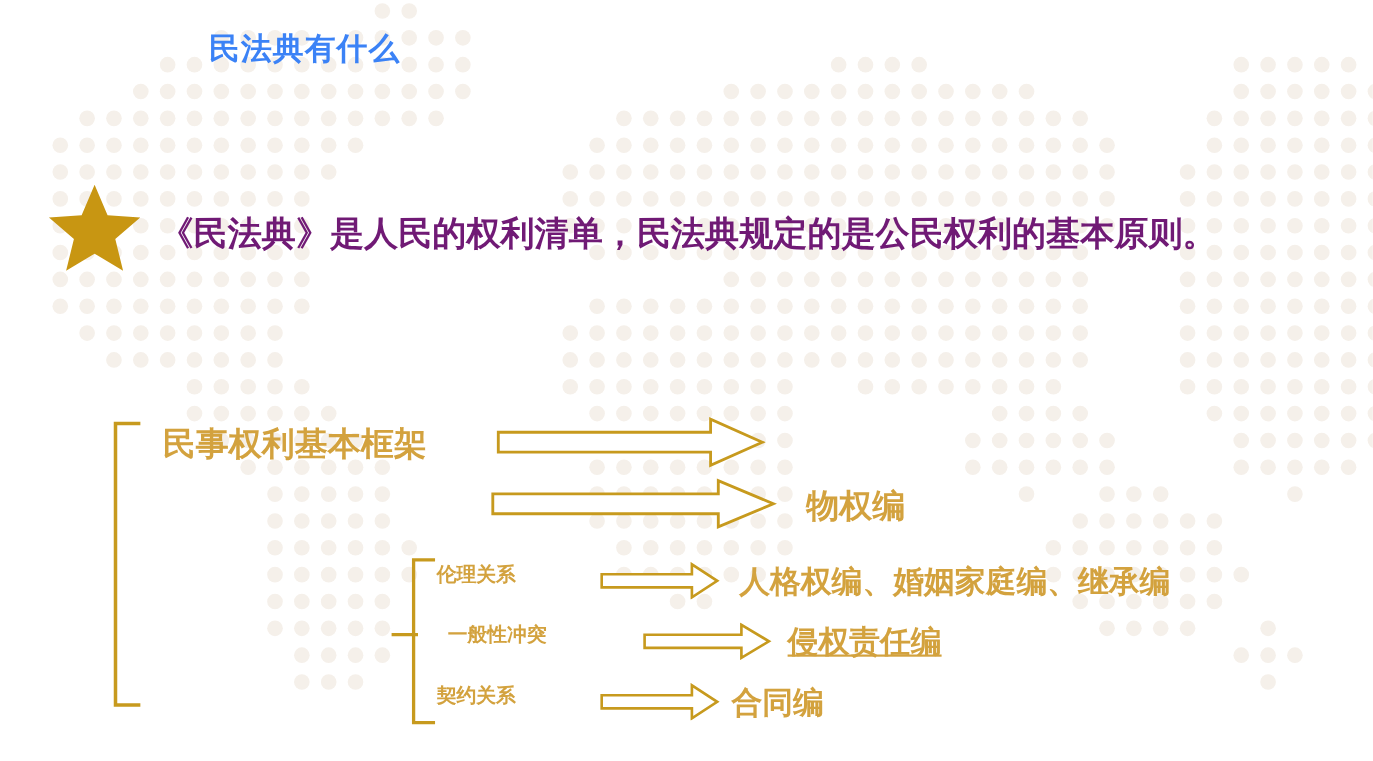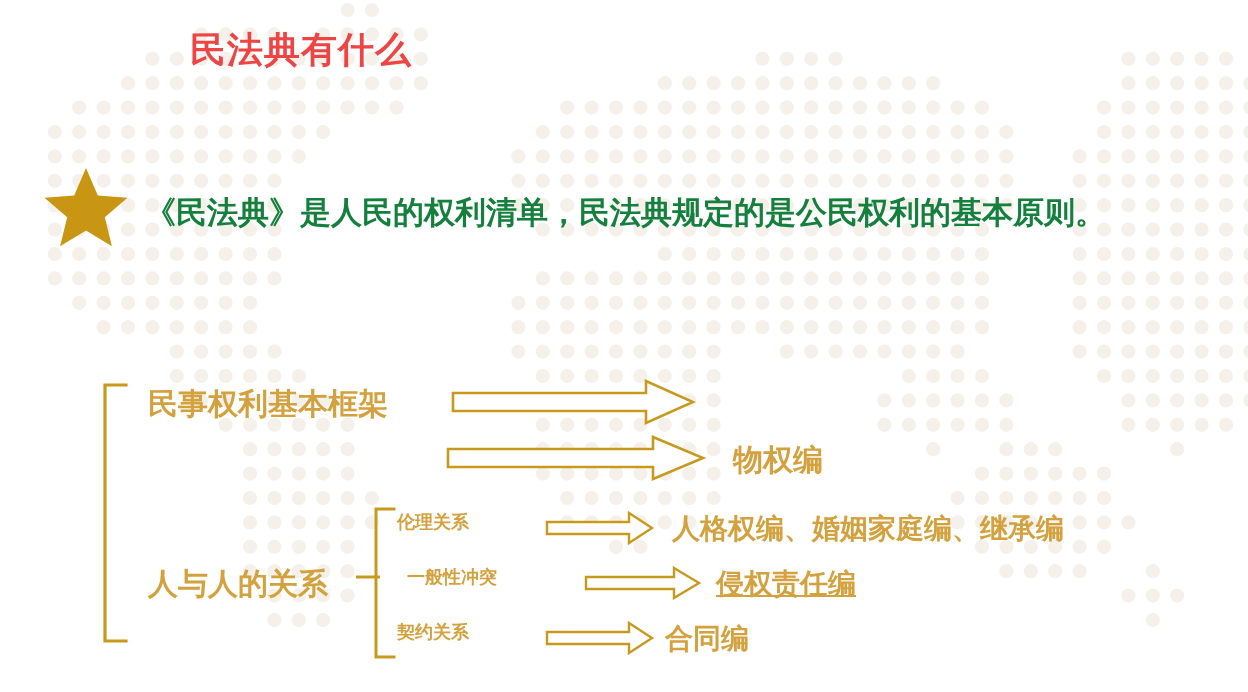--- a/index.html
+++ b/index.html
@@ -17,39 +17,39 @@
   }
   
   #dotmap{
     position:absolute;left:0;top:0;width:1248px;height:692px;
     pointer-events:none;
   }
   
   #title{
     position:absolute;
     left:190px;top:26px;
-    font-size:36px;
+    font-size:28px;
     font-weight:bold;
-    color:#ef4444;
+    color:#3b82f6;
     letter-spacing:1px;
     font-family:"DejaVu Sans","Liberation Sans", sans-serif;
     white-space:nowrap;
   }
   
   #star{
     position:absolute;
     left:44px;top:166px;
     width:84px;height:82px;
   }
   
   #subtitle{
     position:absolute;
     left:145px;top:192px;
     font-size:31px;
-    color:#15803d;
+    color:#701a75;
     font-family:"DejaVu Serif","Liberation Serif", serif;
     font-weight:bold;
     white-space:nowrap;
     letter-spacing:0px;
   }
   
   #diagram{
     position:absolute;left:0;top:0;width:1003px;height:692px;
   }
   .dtext{
@@ -759,21 +759,20 @@
     </svg>
 
 
 
     <svg style="position:absolute;left:445px;top:434px;" width="262" height="48" viewBox="0 0 262 48">
       <path d="M3 15 L208 15 L208 3 L258 24 L208 45 L208 33 L3 33 Z" fill="#ffffff" stroke="#c79a1e" stroke-width="2.6" stroke-linejoin="miter"></path>
     </svg>
 
     <div class="dtext lvl1res" style="left:733px;top:440px;">物权编</div>
 
-    <div class="dtext lvl1" style="left:148px;top:564px;">人与人的关系</div>
 
     <svg style="position:absolute;left:355px;top:572px;" width="26" height="10" viewBox="0 0 26 10">
       <path d="M1 5 L25 5" fill="none" stroke="#c79a1e" stroke-width="3"></path>
     </svg>
     <svg style="position:absolute;left:372px;top:506px;" width="26" height="154" viewBox="0 0 26 154">
       <path d="M22 3 L4 3 L4 151 L22 151" fill="none" stroke="#c79a1e" stroke-width="3" stroke-linecap="square"></path>
     </svg>
 
     <div class="dtext lvl2" style="left:397px;top:510px;">伦理关系</div>
     <svg style="position:absolute;left:545px;top:511px;" width="110" height="34" viewBox="0 0 110 34">

